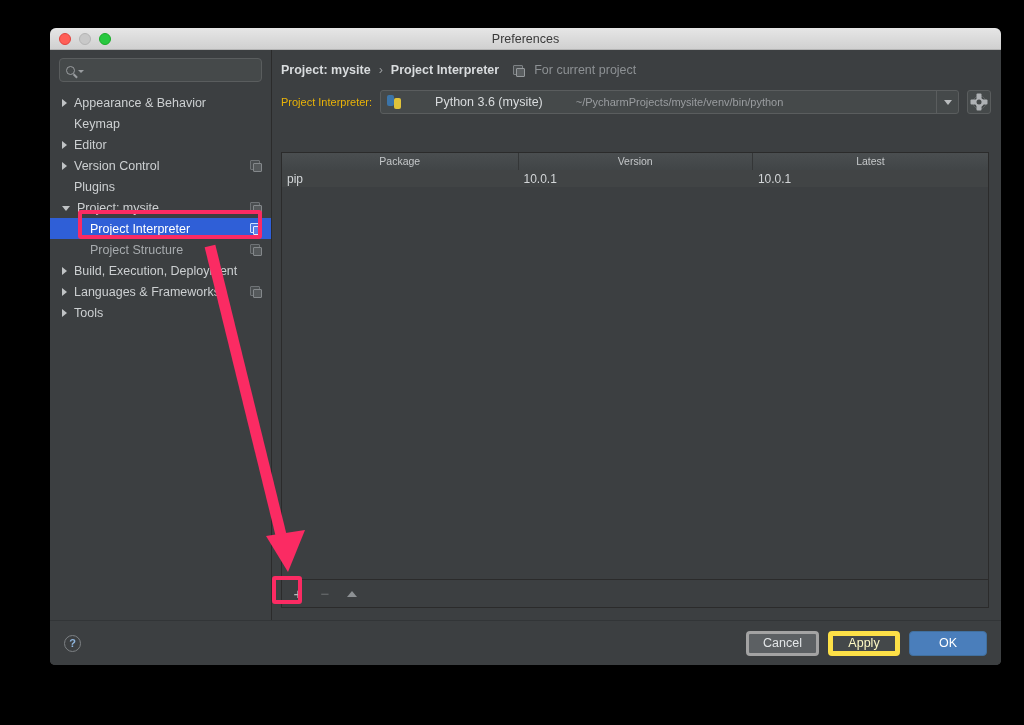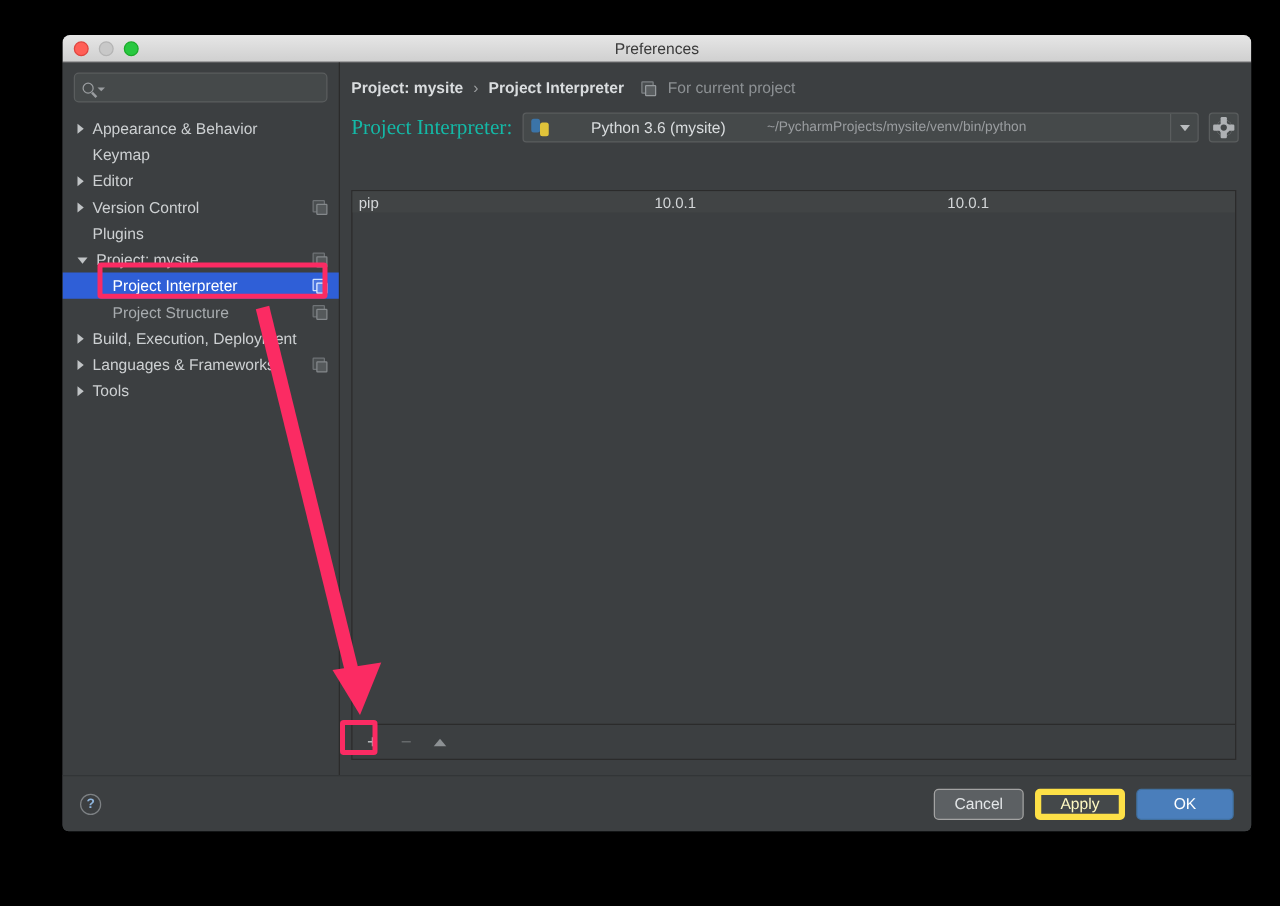--- a/index.html
+++ b/index.html
@@ -118,21 +118,21 @@
   }
   .scope-icon::before {
     content:""; position: absolute; left: 2px; top: 2px; width: 7px; height: 7px;
     border: 1.3px solid #969a9d; border-radius: 1px; background: #5a5e60;
   }
 
   #interp-row {
     display: flex; align-items: center;
     padding: 13px 10px 0 9px; gap: 8px;
   }
-  #interp-row .lbl { font-size: 17px; color: #14b8a6; font-family: Liberation Serif, serif; }
+  #interp-row .lbl { font-size: 11px; color: #eab308; }
   #interp-combo {
     flex: 1; height: 24px; display: flex; align-items: center;
     background: #45494a; border: 1px solid #5a5d5e; border-radius: 3px;
     padding-left: 6px; overflow: hidden; gap: 28px;
   }
   .py-logo { width: 14px; height: 14px; position: relative; flex: 0 0 auto; margin-right: 6px; }
   .py-logo .b1, .py-logo .b2 {
     position: absolute; width: 7px; height: 11px; border-radius: 2px;
   }
   .py-logo .b1 { background: #3b74a8; left: 0; top: 0; }
@@ -225,21 +225,21 @@
     border: 1.4px solid #7d8184; color: #8fb5dd;
     font-size: 11px; font-weight: bold; display: flex;
     align-items: center; justify-content: center;
   }
   #footer .spacer { flex: 1; }
   .btn {
     height: 25px; min-width: 72px; padding: 0 14px; margin-left: 9px;
     border-radius: 4px; font-size: 12.5px; display: flex;
     align-items: center; justify-content: center;
   }
-  .btn.cancel { background: #5c6063; color: #e2e5e7; border: 1px solid #a3a3a3; }
+  .btn.cancel { background: #5c6063; color: #e2e5e7; border: 3px solid #a3a3a3; }
   .btn.apply  { background: #44484a; color: #fef9c3; border: 5px solid #fde047; }
   .btn.ok     { background: #4a7ebb; color: #ffffff; border: 1px solid #41709f; min-width: 78px; }
 
   
   .hl-box {
     position: absolute; border-radius: 3px; pointer-events: none; z-index: 40;
   }
   #annot-svg { position: absolute; left: 0; top: 0; width: 1024px; height: 725px; z-index: 45; pointer-events: none; }
 </style>
 </head>
@@ -341,20 +341,25 @@
             </span>
         </div>
         <div id="gear-btn">
           <span class="gear">
               <i></i>
             </span>
         </div>
       </div>
 
       <div id="pkg-panel">
+        <div id="pkg-head">
+          <div class="col-pkg">Package</div>
+          <div class="col-ver">Version</div>
+          <div class="col-lat">Latest</div>
+        </div>
         <div id="pkg-rows">
             <div class="pkg-row alt">
               <div class="col-pkg">pip</div>
               <div class="col-ver">10.0.1</div>
               <div class="col-lat"><span>10.0.1</span></div>
             </div>
           </div>
         <div id="pkg-toolbar">
           <div class="tb-btn">+</div>
           <div class="tb-btn disabled">−</div>

